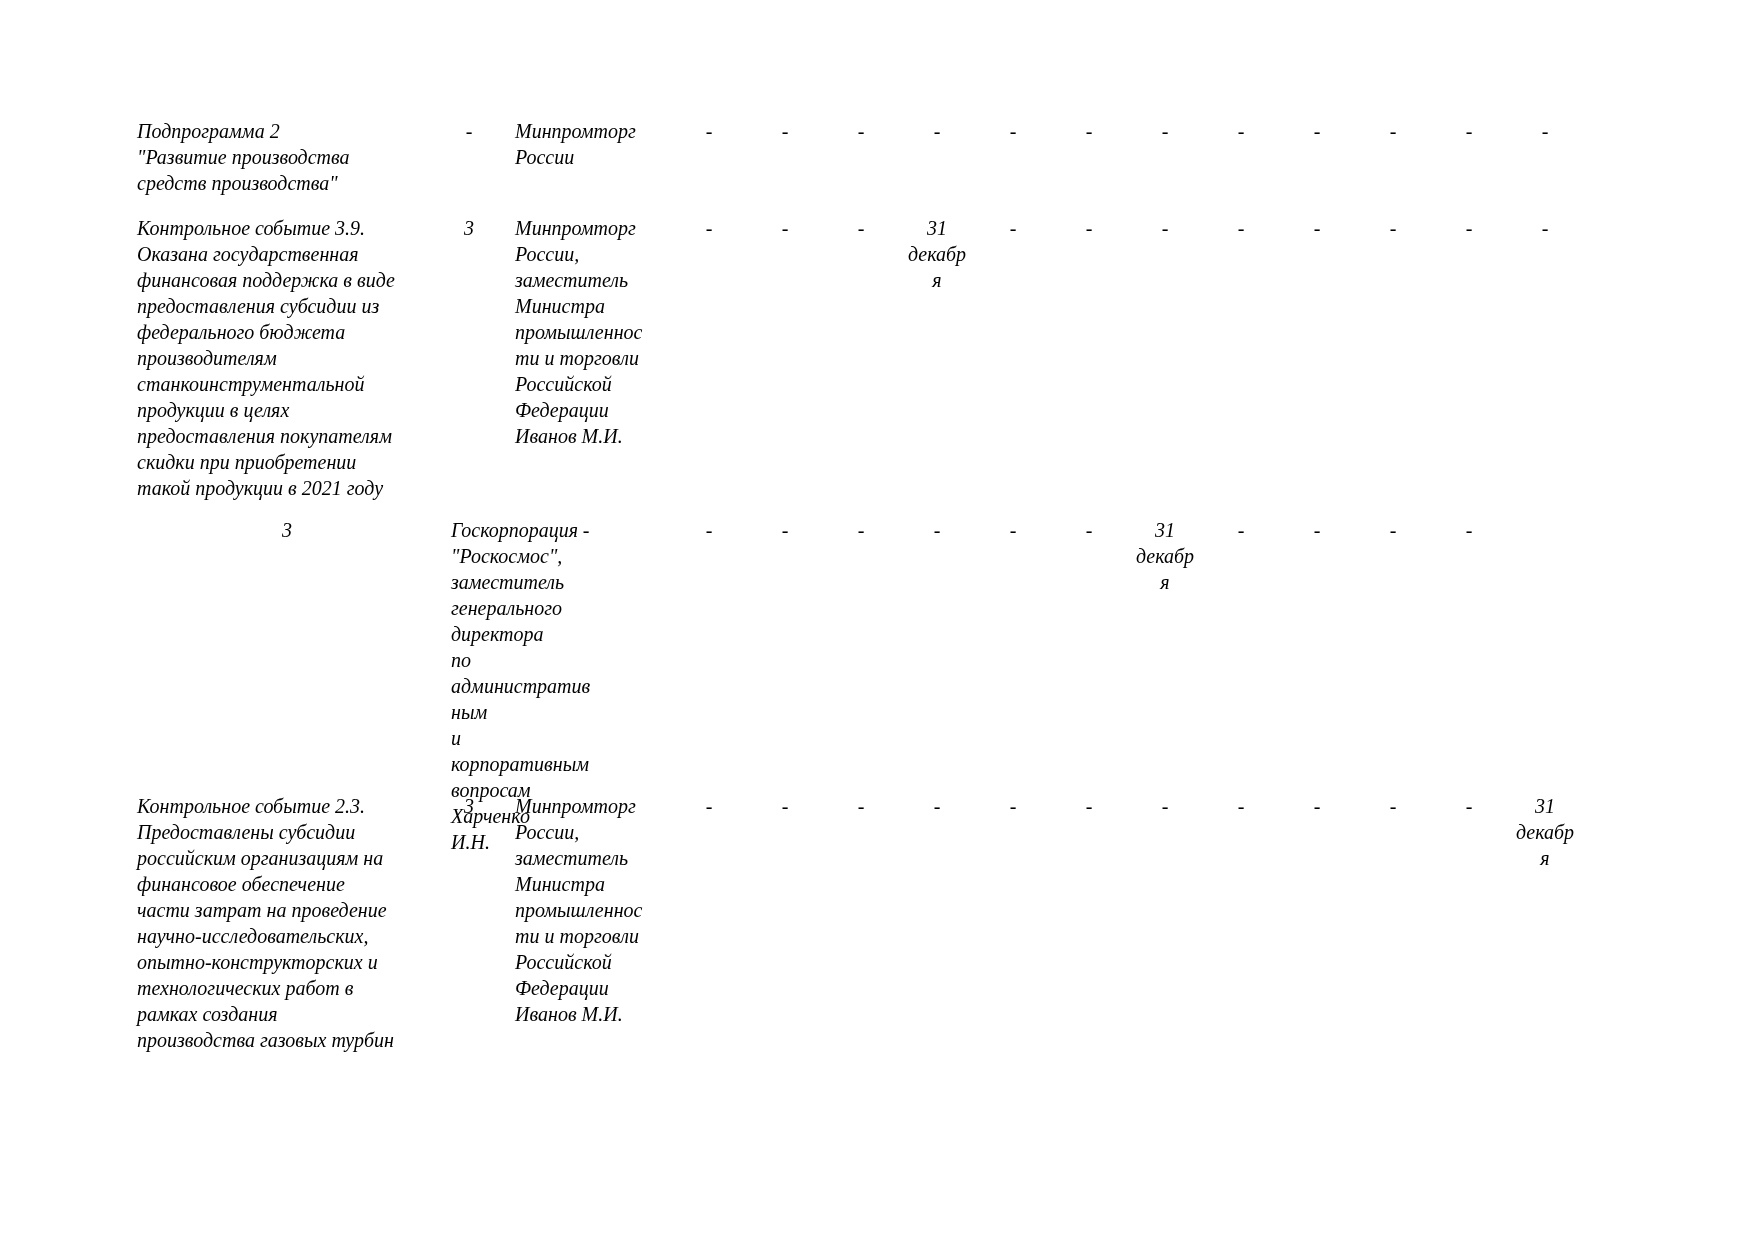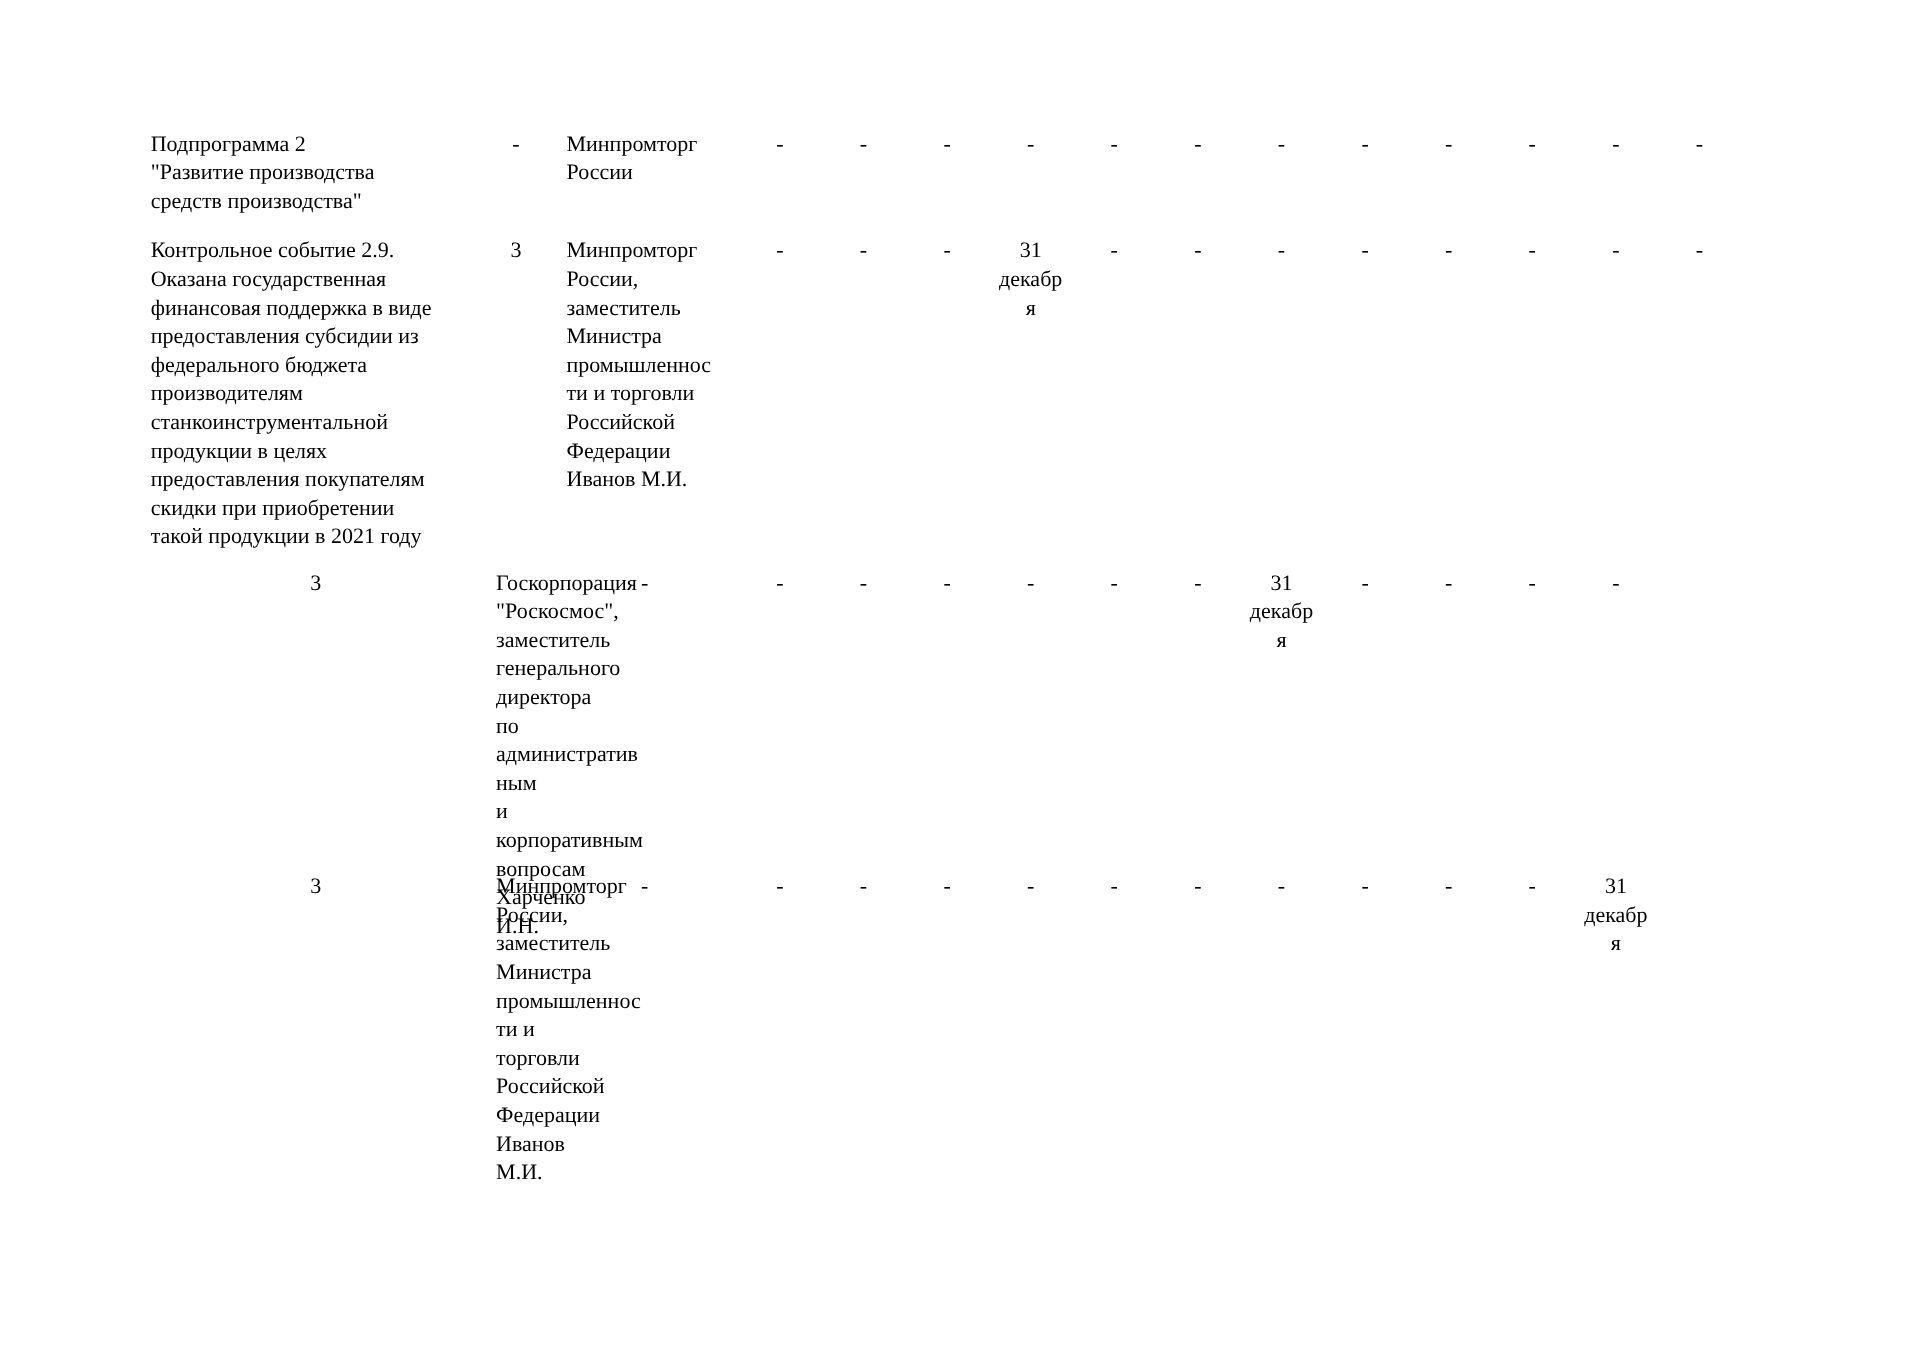--- a/index.html
+++ b/index.html
@@ -14,21 +14,21 @@
     font-size: 20px;
     line-height: 26px;
   }
   .trow {
     position: absolute;
     left: 137px;
     display: grid;
     grid-template-columns: 300px 64px 170px repeat(12, 76px);
     align-items: start;
   }
-  .cell { white-space: pre-line; }
+  .cell { white-space: pre-line; font-style: italic; }
   .name { padding-right: 6px; }
   .num  { text-align: center; }
   .resp { padding-left: 14px; padding-right: 2px; }
   .val  { text-align: center; padding: 0 6px; overflow-wrap: break-word; word-wrap: break-word; }
 </style>
 </head>
 <body>
 
 <div class="page">
 
@@ -47,21 +47,21 @@
     <div class="cell val">-</div>
     <div class="cell val">-</div>
     <div class="cell val">-</div>
     <div class="cell val">-</div>
     <div class="cell val">-</div>
     <div class="cell val">-</div>
     <div class="cell val">-</div>
   </div>
 
   <div class="trow" style="top:215px">
-    <div class="cell name">Контрольное событие 2.9.
+    <div class="cell name">Контрольное событие 3.9.
 Оказана государственная
 финансовая поддержка в виде
 предоставления субсидии из
 федерального бюджета
 производителям
 станкоинструментальной
 продукции в целях
 предоставления покупателям
 скидки при приобретении
 такой продукции в 2021 году</div>
@@ -109,20 +109,30 @@
     <div class="cell val">-</div>
     <div class="cell val">-</div>
     <div class="cell val">31 декабря</div>
     <div class="cell val">-</div>
     <div class="cell val">-</div>
     <div class="cell val">-</div>
     <div class="cell val">-</div>
   </div>
 
   <div class="trow" style="top:793px">
+    <div class="cell name">Контрольное событие 2.3.
+Предоставлены субсидии
+российским организациям на
+финансовое обеспечение
+части затрат на проведение
+научно-исследовательских,
+опытно-конструкторских и
+технологических работ в
+рамках создания
+производства газовых турбин</div>
     <div class="cell num">3</div>
     <div class="cell resp">Минпромторг
 России,
 заместитель
 Министра
 промышленнос
 ти и торговли
 Российской
 Федерации
 Иванов М.И.</div>

